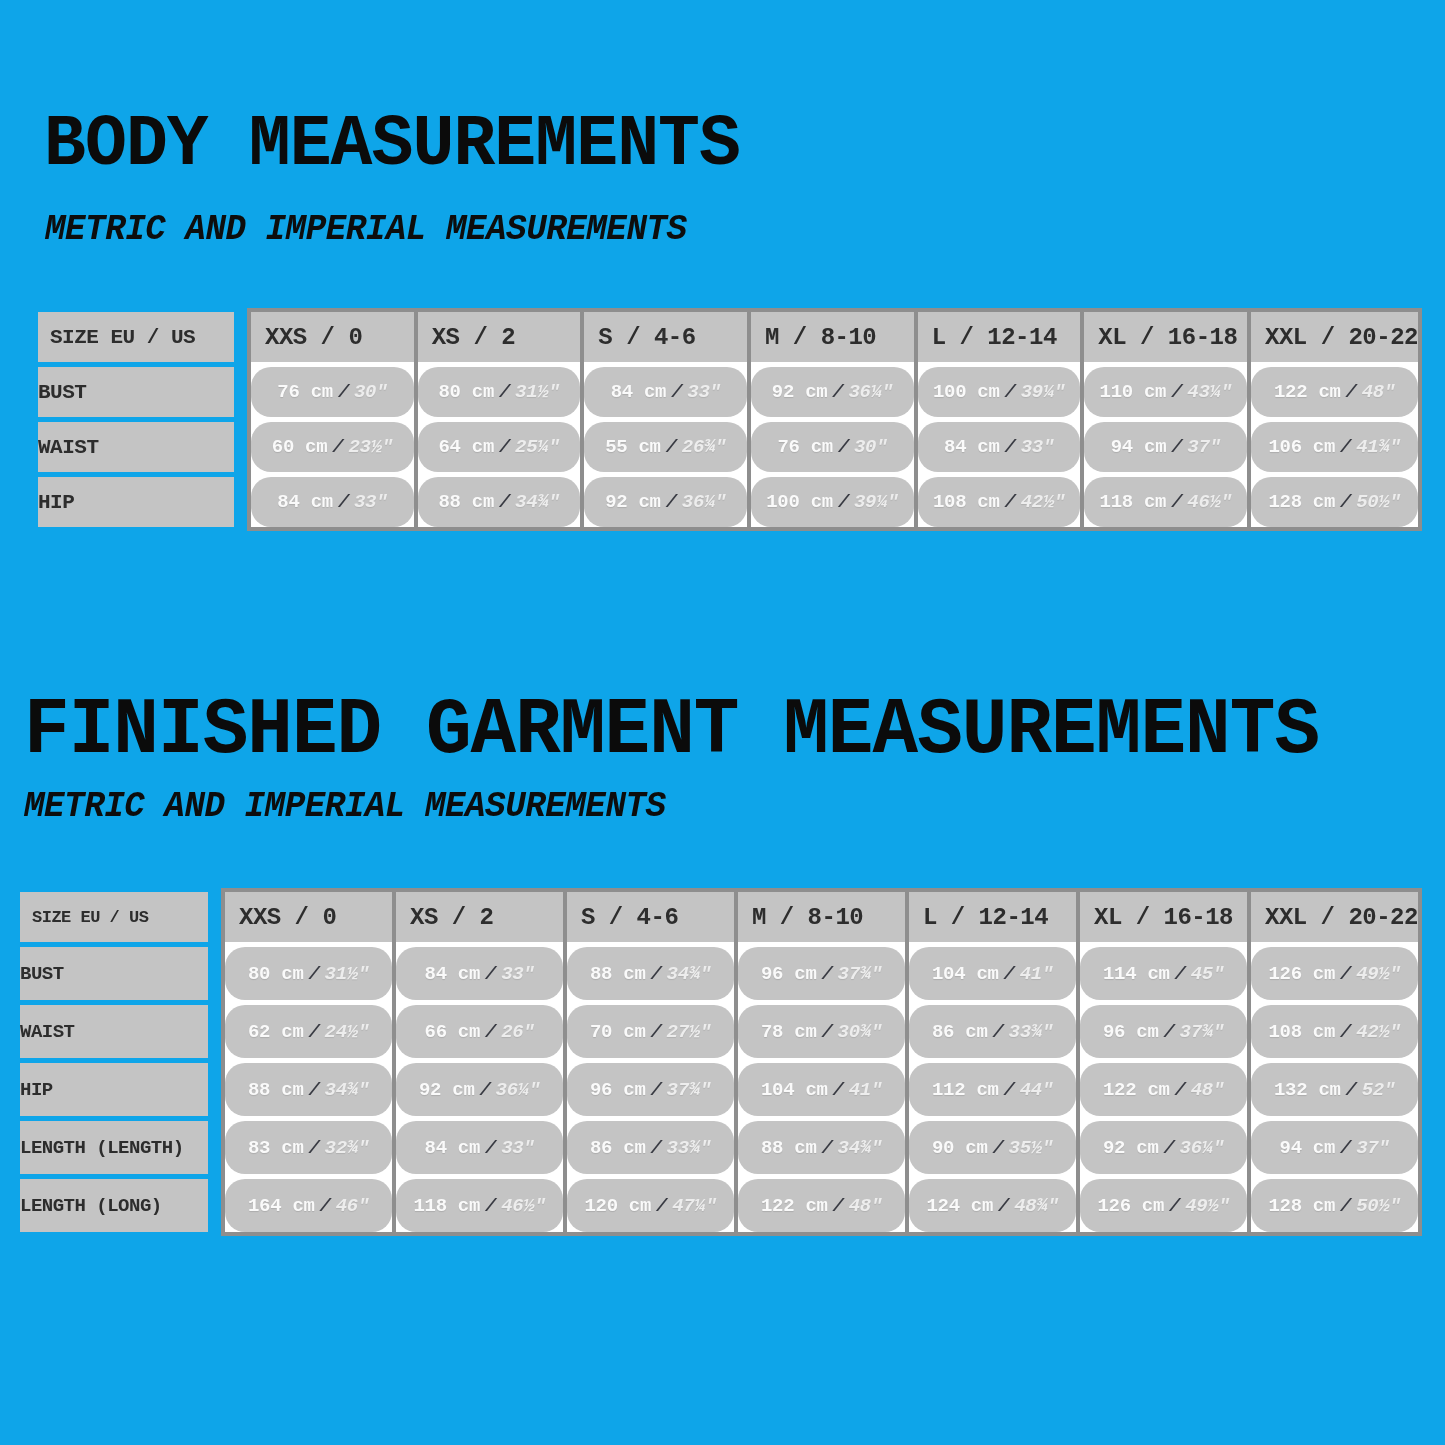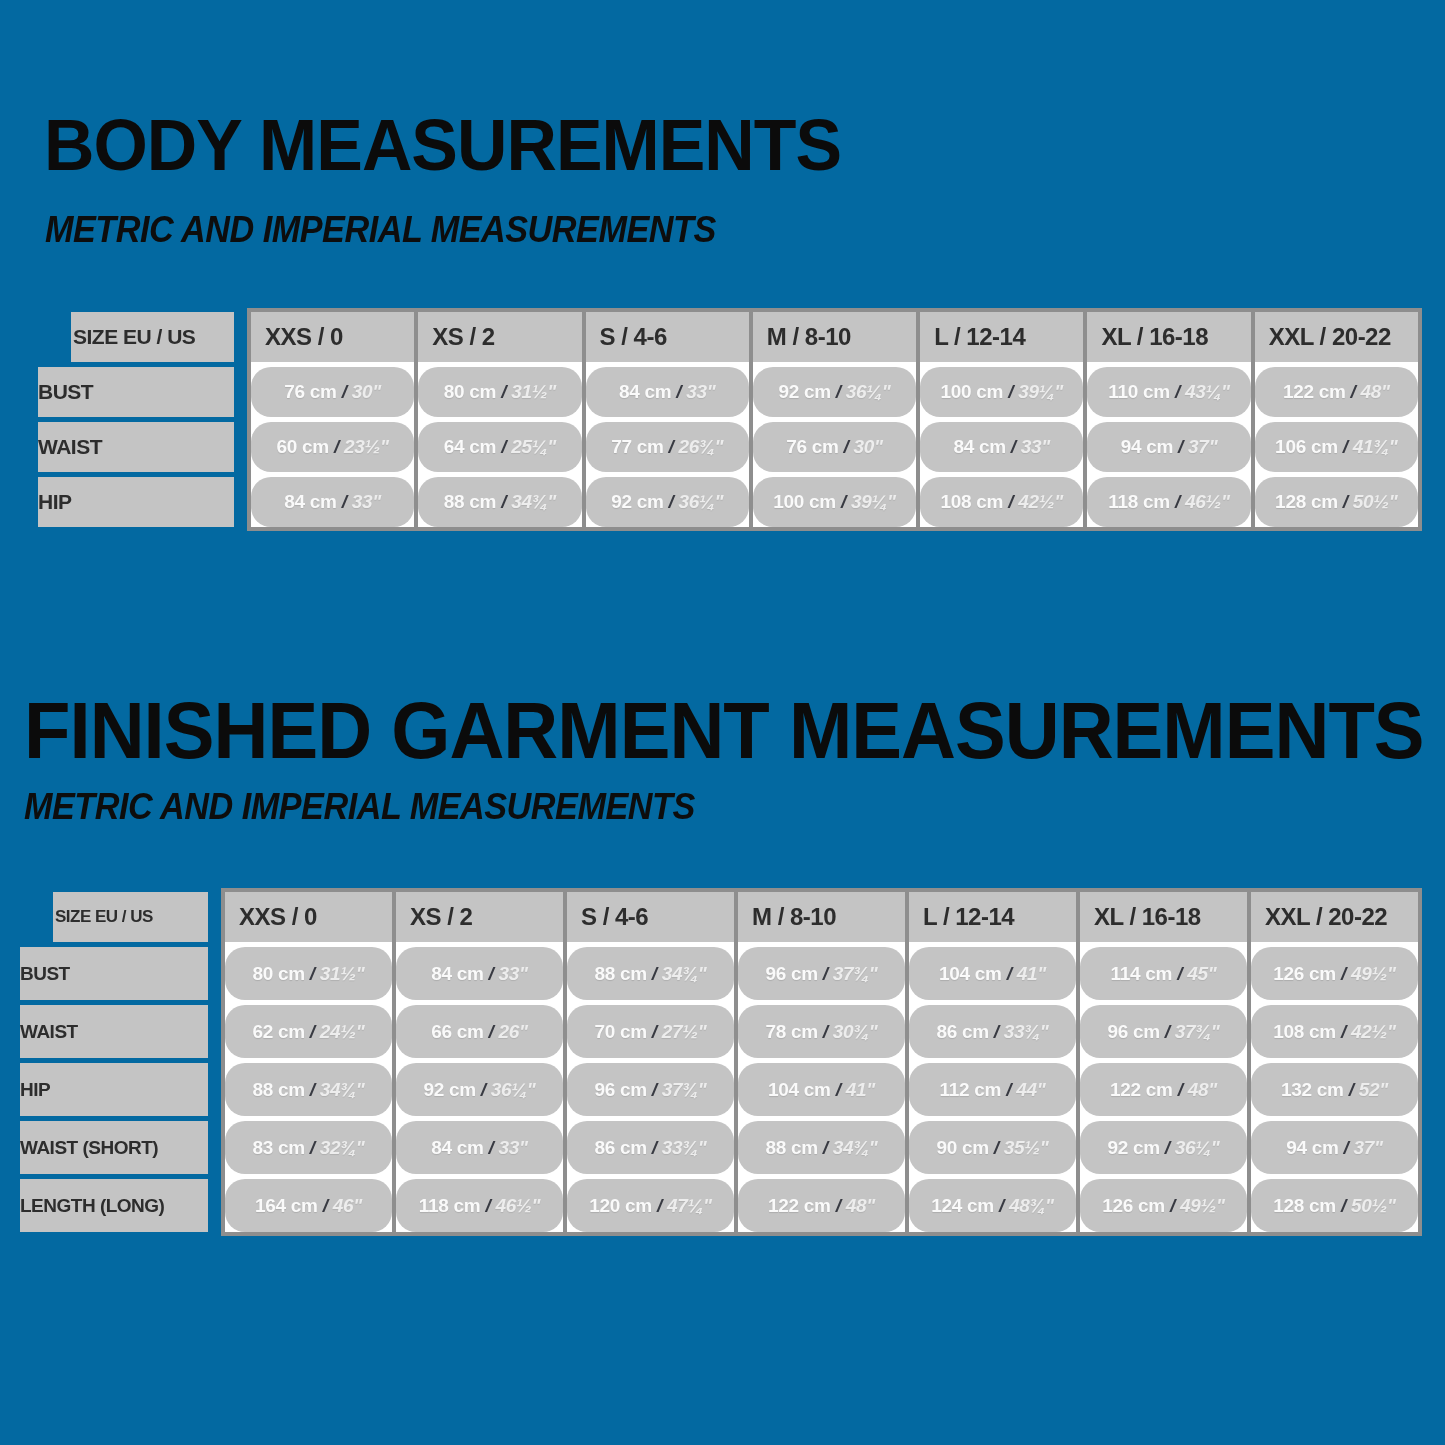--- a/index.html
+++ b/index.html
@@ -1,21 +1,21 @@
 <!DOCTYPE html>
 <html><head>
 <meta charset="utf-8">
 <style>
   * { margin:0; padding:0; box-sizing:border-box; }
   html,body { background:#ffffff; }
   .sheet {
     position:relative;
     width:1445px; height:1445px;
-    background:#0369a1;
-    font-family:Liberation Sans, sans-serif;
+    background:#0ea5e9;
+    font-family:Liberation Mono, monospace;
     overflow:hidden;
   }
   .main-title {
     position:absolute;
     font-weight:bold;
     color:#0b0b0b;
     line-height:1;
     white-space:nowrap;
     letter-spacing:-1px;
   }
@@ -75,21 +75,21 @@
   .cell { background:var(--cellbg); }
   .corner-cell, .size-header-cell {
     height:var(--headh);
     display:flex;
     align-items:center;
     font-weight:bold;
     color:#2d2d2d;
     letter-spacing:-0.5px;
     white-space:nowrap;
   }
-  .corner-cell { padding-left:2px;margin-left:33px; }
+  .corner-cell { padding-left:12px; }
   .size-header-cell { padding-left:14px; font-size:24px; }
   .table-1 .corner-cell { font-size:21px; }
   .table-2 .corner-cell { font-size:17px; }
 
   .row-label-cell {
     height:var(--rowh);
     display:flex;
     align-items:center;
     font-weight:bold;
     color:#2d2d2d;
@@ -166,21 +166,21 @@
           </div>
         </div>
         <div class="size-col">
           <div class="cell size-header-cell">S / 4-6</div>
           <div class="cell value-cell">
             <span class="metric-value">84 cm</span>
             <span class="value-separator">/</span>
             <span class="imperial-value">33"</span>
           </div>
           <div class="cell value-cell">
-            <span class="metric-value">77 cm</span>
+            <span class="metric-value">55 cm</span>
             <span class="value-separator">/</span>
             <span class="imperial-value">26¾"</span>
           </div>
           <div class="cell value-cell">
             <span class="metric-value">92 cm</span>
             <span class="value-separator">/</span>
             <span class="imperial-value">36¼"</span>
           </div>
         </div>
         <div class="size-col">
@@ -259,21 +259,21 @@
   </div>
 
   <h1 class="main-title title-2"><span class="squeeze">FINISHED GARMENT MEASUREMENTS</span></h1>
   <div class="subtitle subtitle-2"><span class="squeeze">METRIC AND IMPERIAL MEASUREMENTS</span></div>
   <div class="size-table table-2">
     <div class="label-col">
         <div class="cell corner-cell">SIZE EU / US</div>
         <div class="cell row-label-cell">BUST</div>
         <div class="cell row-label-cell">WAIST</div>
         <div class="cell row-label-cell">HIP</div>
-        <div class="cell row-label-cell">WAIST (SHORT)</div>
+        <div class="cell row-label-cell">LENGTH (LENGTH)</div>
         <div class="cell row-label-cell">LENGTH (LONG)</div>
       </div>
     <div class="cols">
         <div class="size-col">
           <div class="cell size-header-cell">XXS / 0</div>
           <div class="cell value-cell">
             <span class="metric-value">80 cm</span>
             <span class="value-separator">/</span>
             <span class="imperial-value">31½"</span>
           </div>

